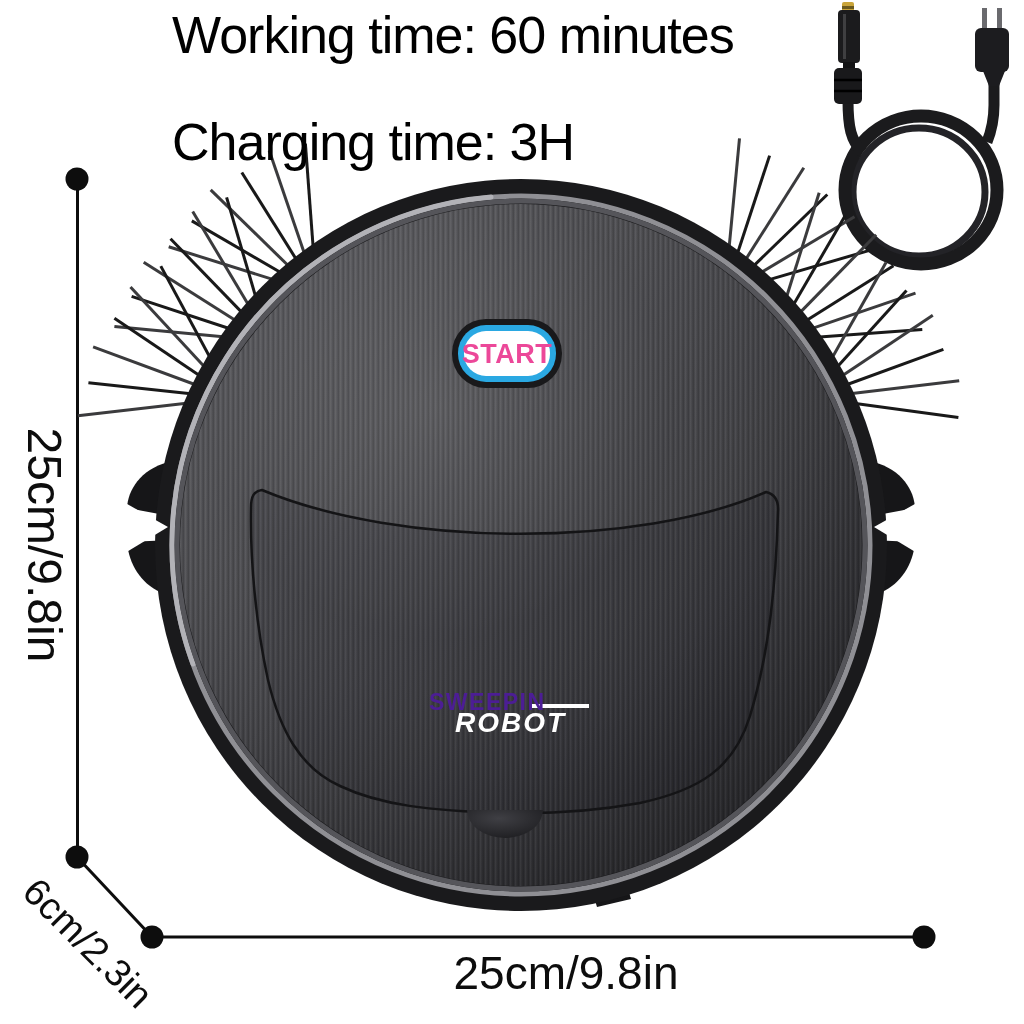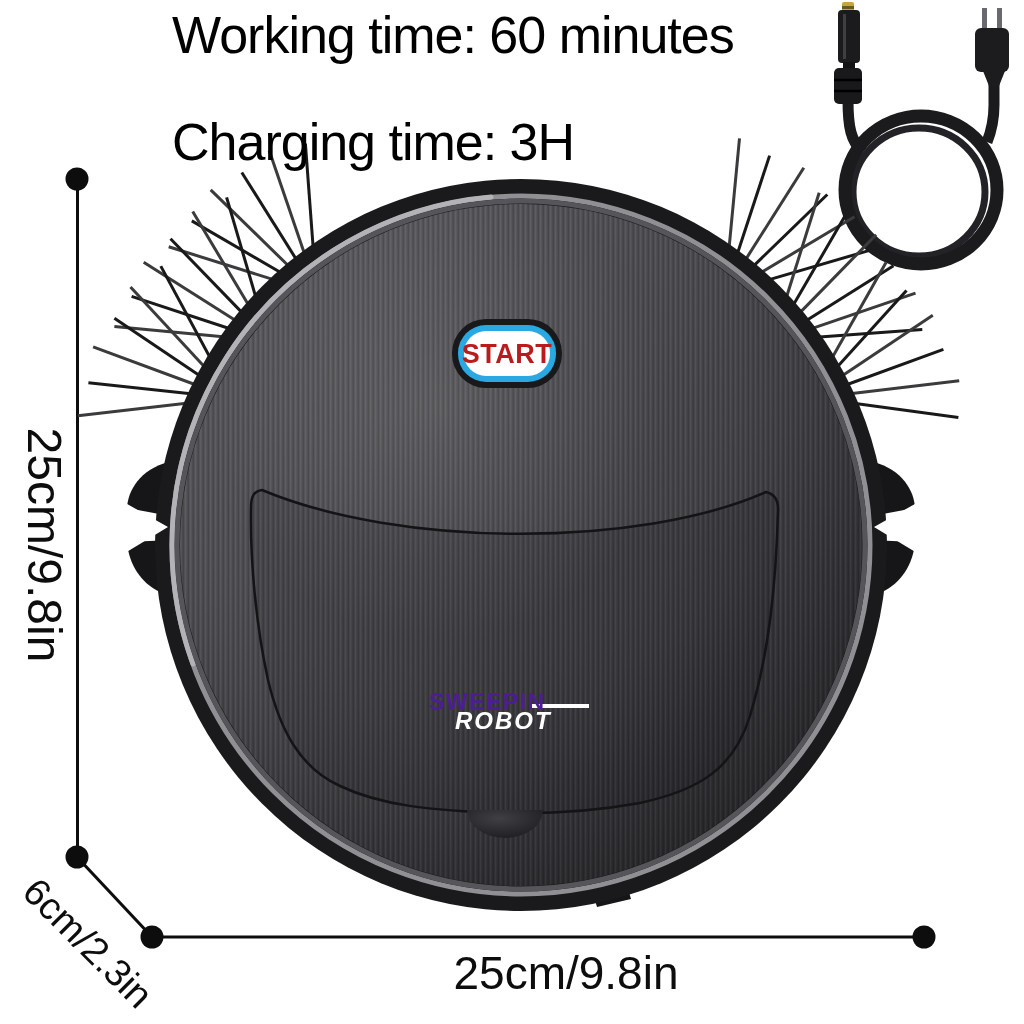--- a/index.html
+++ b/index.html
@@ -11,24 +11,24 @@
   }
   .abs{position:absolute;}
   .hdr{font-size:52px;letter-spacing:-1px;white-space:nowrap;color:#000000;}
   .dimlabel{white-space:nowrap;color:#0d0d0d;text-align:center;}
   #dim-left-label{left:-106px;top:520px;width:300px;height:50px;font-size:48px;line-height:50px;
     transform:rotate(90deg);}
   #dim-diag-label{left:-32px;top:923px;width:240px;height:40px;font-size:38px;line-height:40px;
     transform:rotate(45deg);}
   #dim-bottom-label{left:416px;top:946px;width:300px;font-size:46px;}
   #start-label{left:452px;top:341px;width:110px;text-align:center;font-size:27px;font-weight:700;
-    letter-spacing:.5px;color:#b91c1c;line-height:27px;}
+    letter-spacing:.5px;color:#ec4899;line-height:27px;}
   #brand-sweepin{left:429px;top:689px;width:110px;font-size:23px;font-weight:600;letter-spacing:1.5px;
     color:#4c1d95;white-space:nowrap;}
-  #brand-robot{left:455px;top:707px;width:150px;font-size:24px;font-weight:800;font-style:italic;
+  #brand-robot{left:455px;top:707px;width:150px;font-size:28px;font-weight:800;font-style:italic;
     letter-spacing:2px;color:#ffffff;white-space:nowrap;}
   svg{display:block;}
 </style>
 </head>
 <body>
 
 <svg class="abs" style="left:0;top:0;" width="1024" height="1024" viewBox="0 0 1024 1024">
   <defs>
     <linearGradient id="surf" x1="0%" y1="0%" x2="85%" y2="100%">
       <stop offset="0%" stop-color="#5c5c60"></stop>

